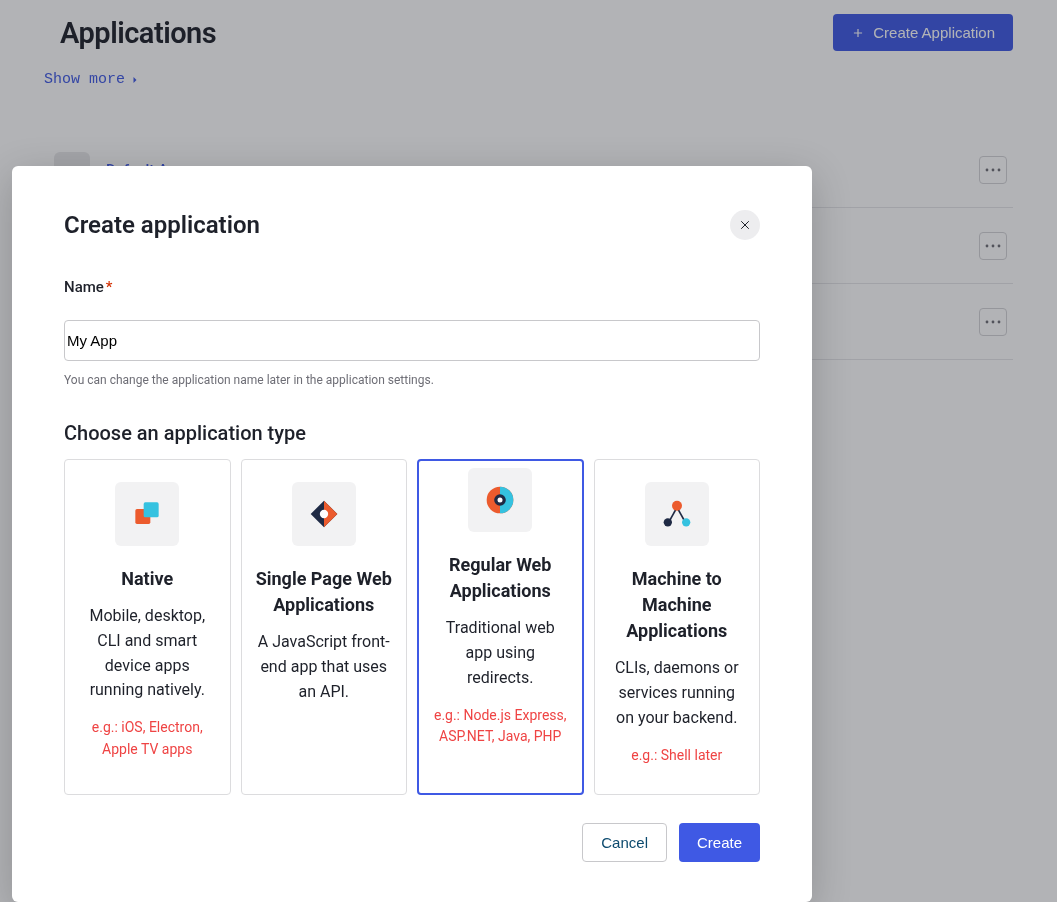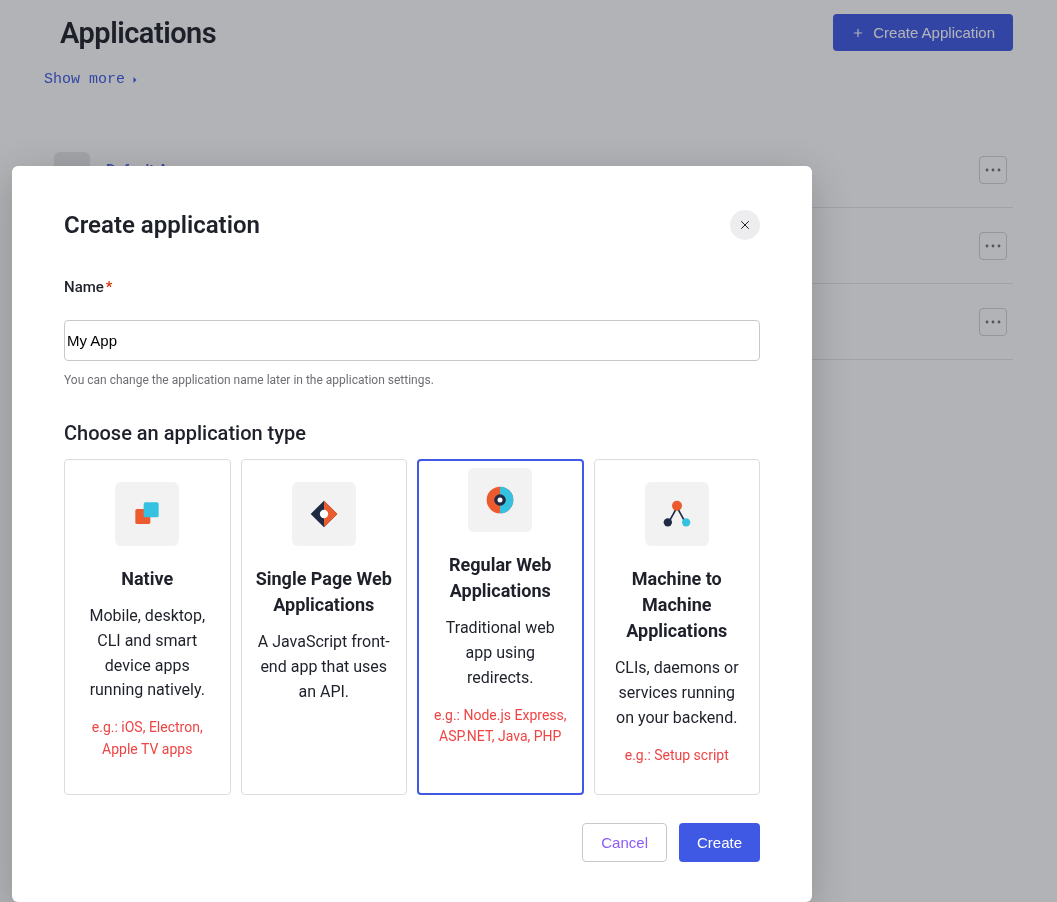--- a/index.html
+++ b/index.html
@@ -175,21 +175,21 @@
   .card-eg    { font-size:14px; color:#ef4444; line-height:1.55; }
 
   .modal-footer {
     margin-top: 28px;
     display:flex;
     justify-content:flex-end;
     gap: 12px;
   }
   .btn-secondary {
     background:#fff;
-    color:#8b5cf6;
+    color:#0c4a6e;
     border:1px solid #c8c8cb;
     border-radius:4px;
     font-size:15px;
     padding:10px 18px;
     cursor:pointer;
   }
 </style>
 </head>
 <body>
 
@@ -313,21 +313,21 @@
         <svg viewBox="0 0 48 48">
           <line x1="24" y1="16" x2="14" y2="34" stroke="#1f2a44" stroke-width="2"></line>
           <line x1="24" y1="16" x2="34" y2="34" stroke="#1f2a44" stroke-width="2"></line>
           <circle cx="24" cy="14" r="6" fill="#ec5b2d"></circle>
           <circle cx="13" cy="34" r="5" fill="#1f2a44"></circle>
           <circle cx="35" cy="34" r="5" fill="#35c2e0"></circle>
         </svg>
       </div>
       <div class="card-title">Machine to Machine Applications</div>
       <div class="card-desc">CLIs, daemons or services running on your backend.</div>
-      <div class="card-eg">e.g.: Setup script</div>
+      <div class="card-eg">e.g.: Shell later</div>
     </div>
 
   </div>
 
   <div class="modal-footer">
     <button class="btn-secondary">Cancel</button>
     <button class="btn-primary">Create</button>
   </div>
 </div>
 

